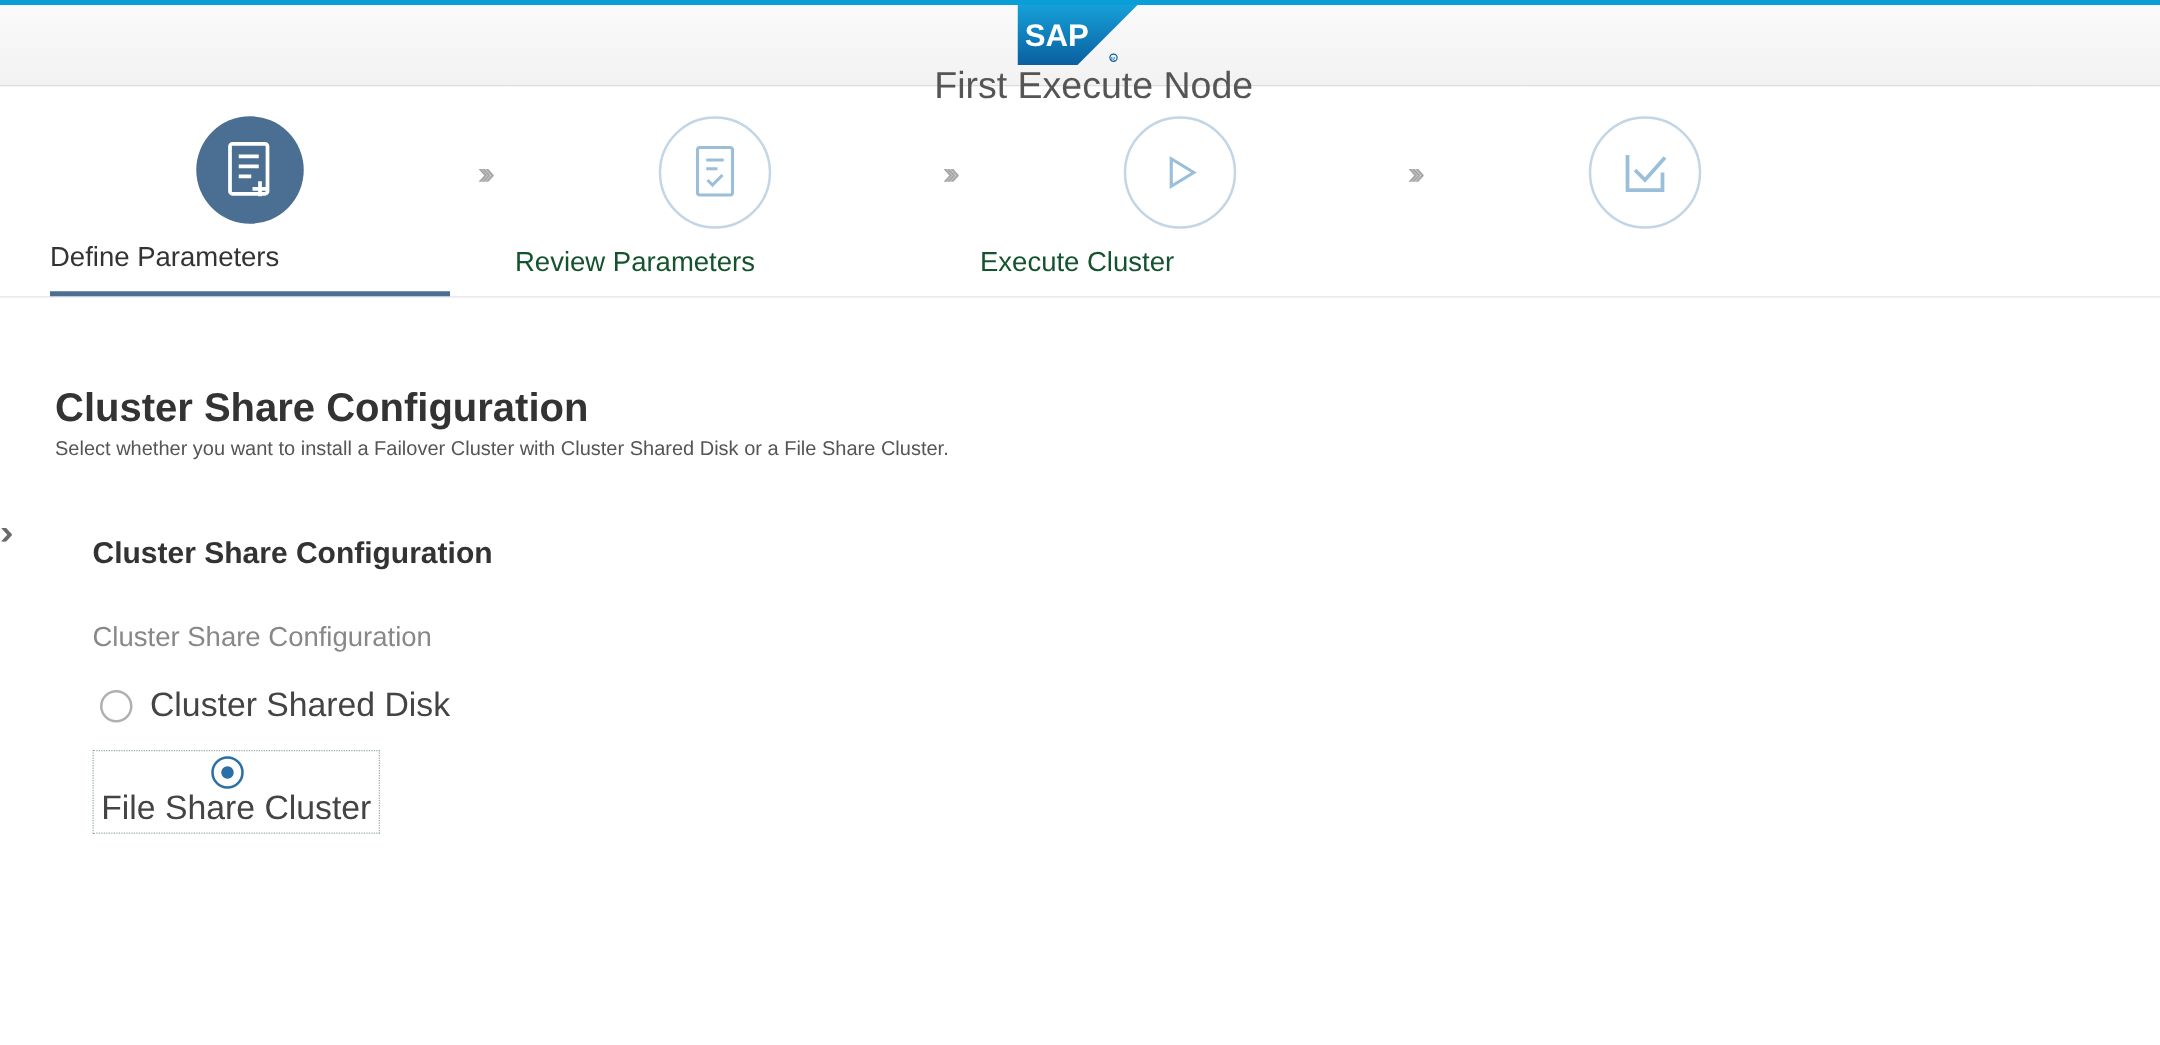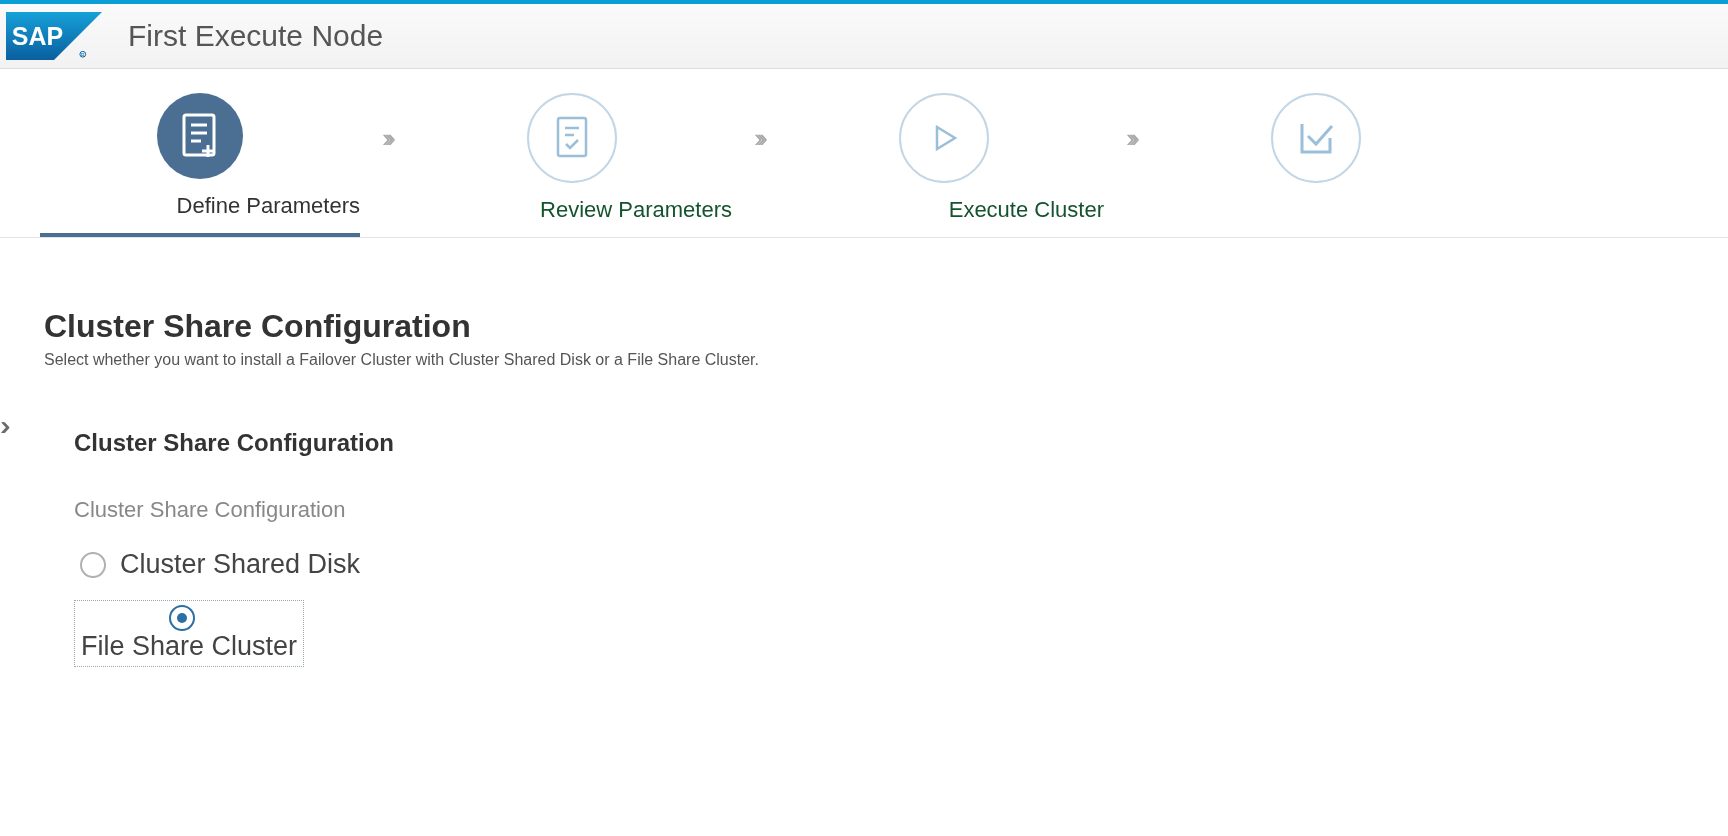--- a/index.html
+++ b/index.html
@@ -15,21 +15,22 @@
   .topbar {
     height: 4px;
     background: #0a9ed6;
   }
   .header {
     height: 64px;
     background: linear-gradient(#fafafa, #f2f2f2);
     border-bottom: 1px solid #dcdcdc;
     display: flex;
     align-items: center;
-    padding-left: 6px;
+    padding-left: 22px;
+    flex-direction: column;
   }
   .sap-logo {
     width: 96px;
     height: 48px;
     position: relative;
     margin-right: 26px;
   }
   .sap-logo svg { width: 100%; height: 100%; display: block; }
   .header-title {
     font-size: 30px;
@@ -40,21 +41,21 @@
   .steps {
     display: flex;
     justify-content: flex-start;
     align-items: flex-start;
     padding: 24px 40px 0 40px;
     border-bottom: 1px solid #e3e3e3;
     position: relative;
   }
   .step {
     width: 320px;
-    text-align: right;
+    text-align: left;
     position: relative;
     padding-bottom: 14px;
   }
   .step .circle {
     width: 86px;
     height: 86px;
     border-radius: 50%;
     margin: 0 auto 14px auto;
     display: flex;
     align-items: center;

